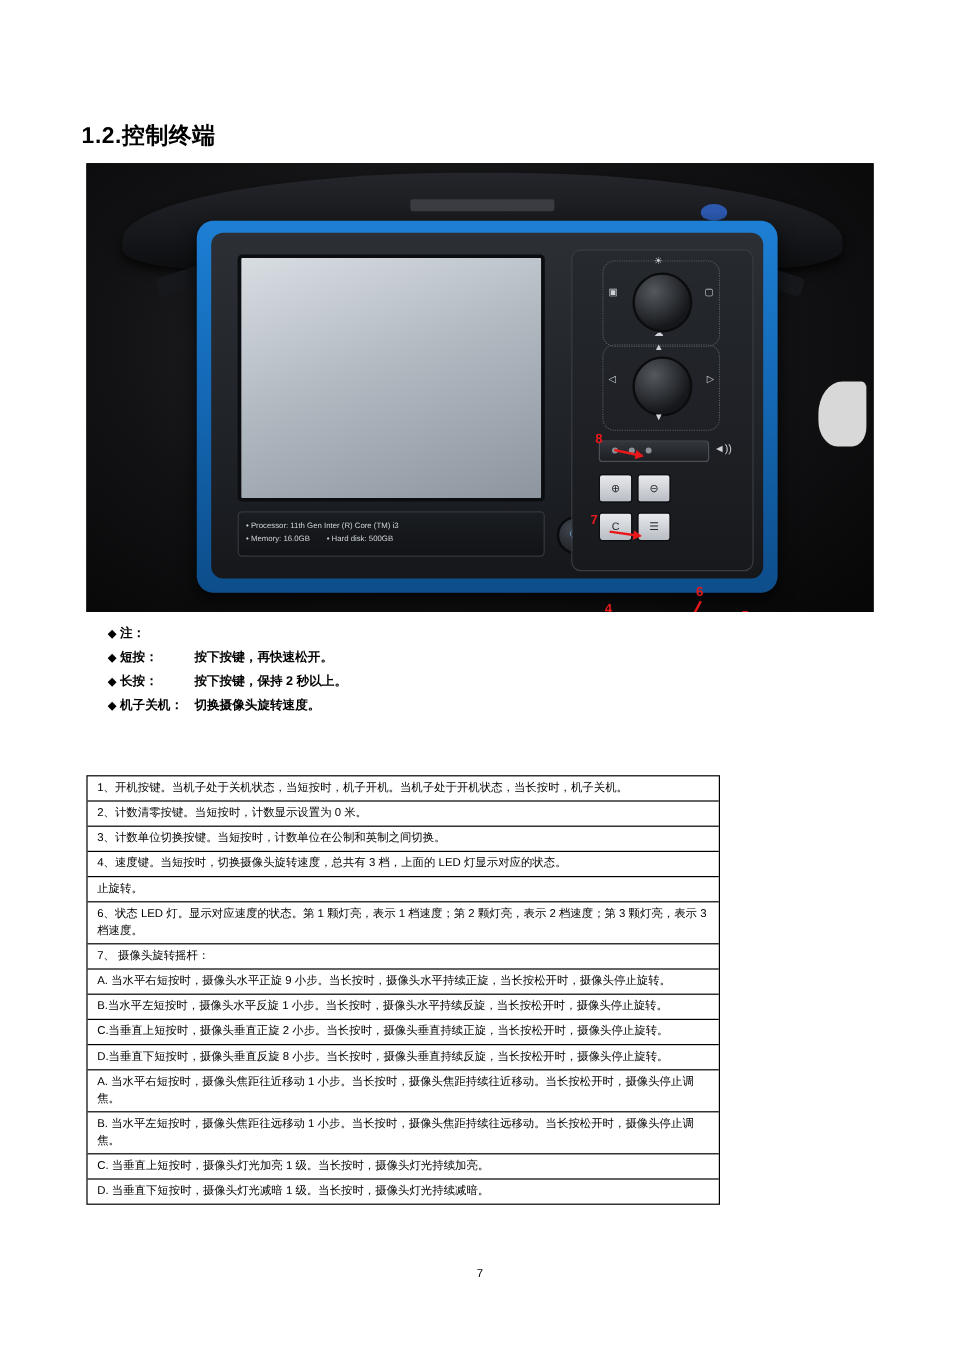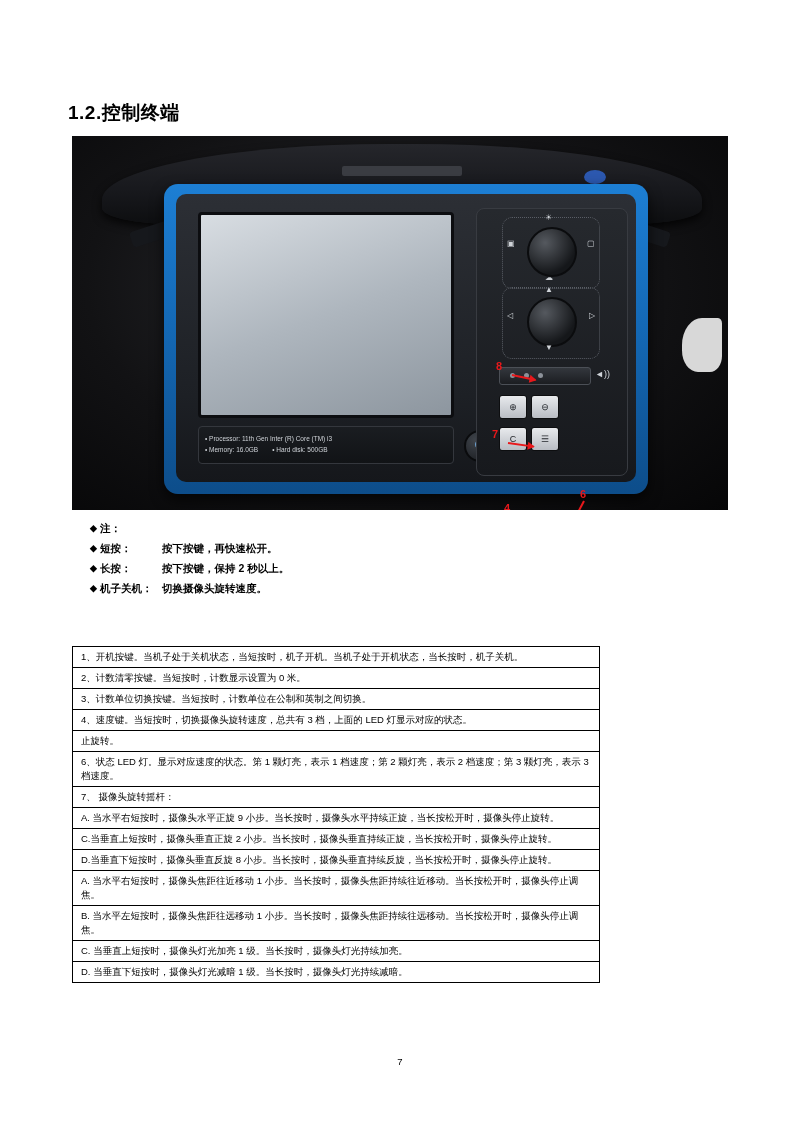--- a/index.html
+++ b/index.html
@@ -441,20 +441,23 @@
       <div class="trow">
         <span class="tline">6、状态 LED 灯。显示对应速度的状态。第 1 颗灯亮，表示 1 档速度；第 2 颗灯亮，表示 2 档速度；第 3 颗灯亮，表示 3 档速度。</span>
       </div>
       <div class="trow">
         <span class="tline">7、    摄像头旋转摇杆：</span>
       </div>
       <div class="trow">
         <span class="tline">A. 当水平右短按时，摄像头水平正旋 9 小步。当长按时，摄像头水平持续正旋，当长按松开时，摄像头停止旋转。</span>
       </div>
       <div class="trow">
+        <span class="tline">B.当水平左短按时，摄像头水平反旋 1 小步。当长按时，摄像头水平持续反旋，当长按松开时，摄像头停止旋转。</span>
+      </div>
+      <div class="trow">
         <span class="tline">C.当垂直上短按时，摄像头垂直正旋 2 小步。当长按时，摄像头垂直持续正旋，当长按松开时，摄像头停止旋转。</span>
       </div>
       <div class="trow">
         <span class="tline">D.当垂直下短按时，摄像头垂直反旋 8 小步。当长按时，摄像头垂直持续反旋，当长按松开时，摄像头停止旋转。</span>
       </div>
       <div class="trow">
         <span class="tline">A. 当水平右短按时，摄像头焦距往近移动 1 小步。当长按时，摄像头焦距持续往近移动。当长按松开时，摄像头停止调焦。</span>
       </div>
       <div class="trow">
         <span class="tline">B. 当水平左短按时，摄像头焦距往远移动 1 小步。当长按时，摄像头焦距持续往远移动。当长按松开时，摄像头停止调焦。</span>

